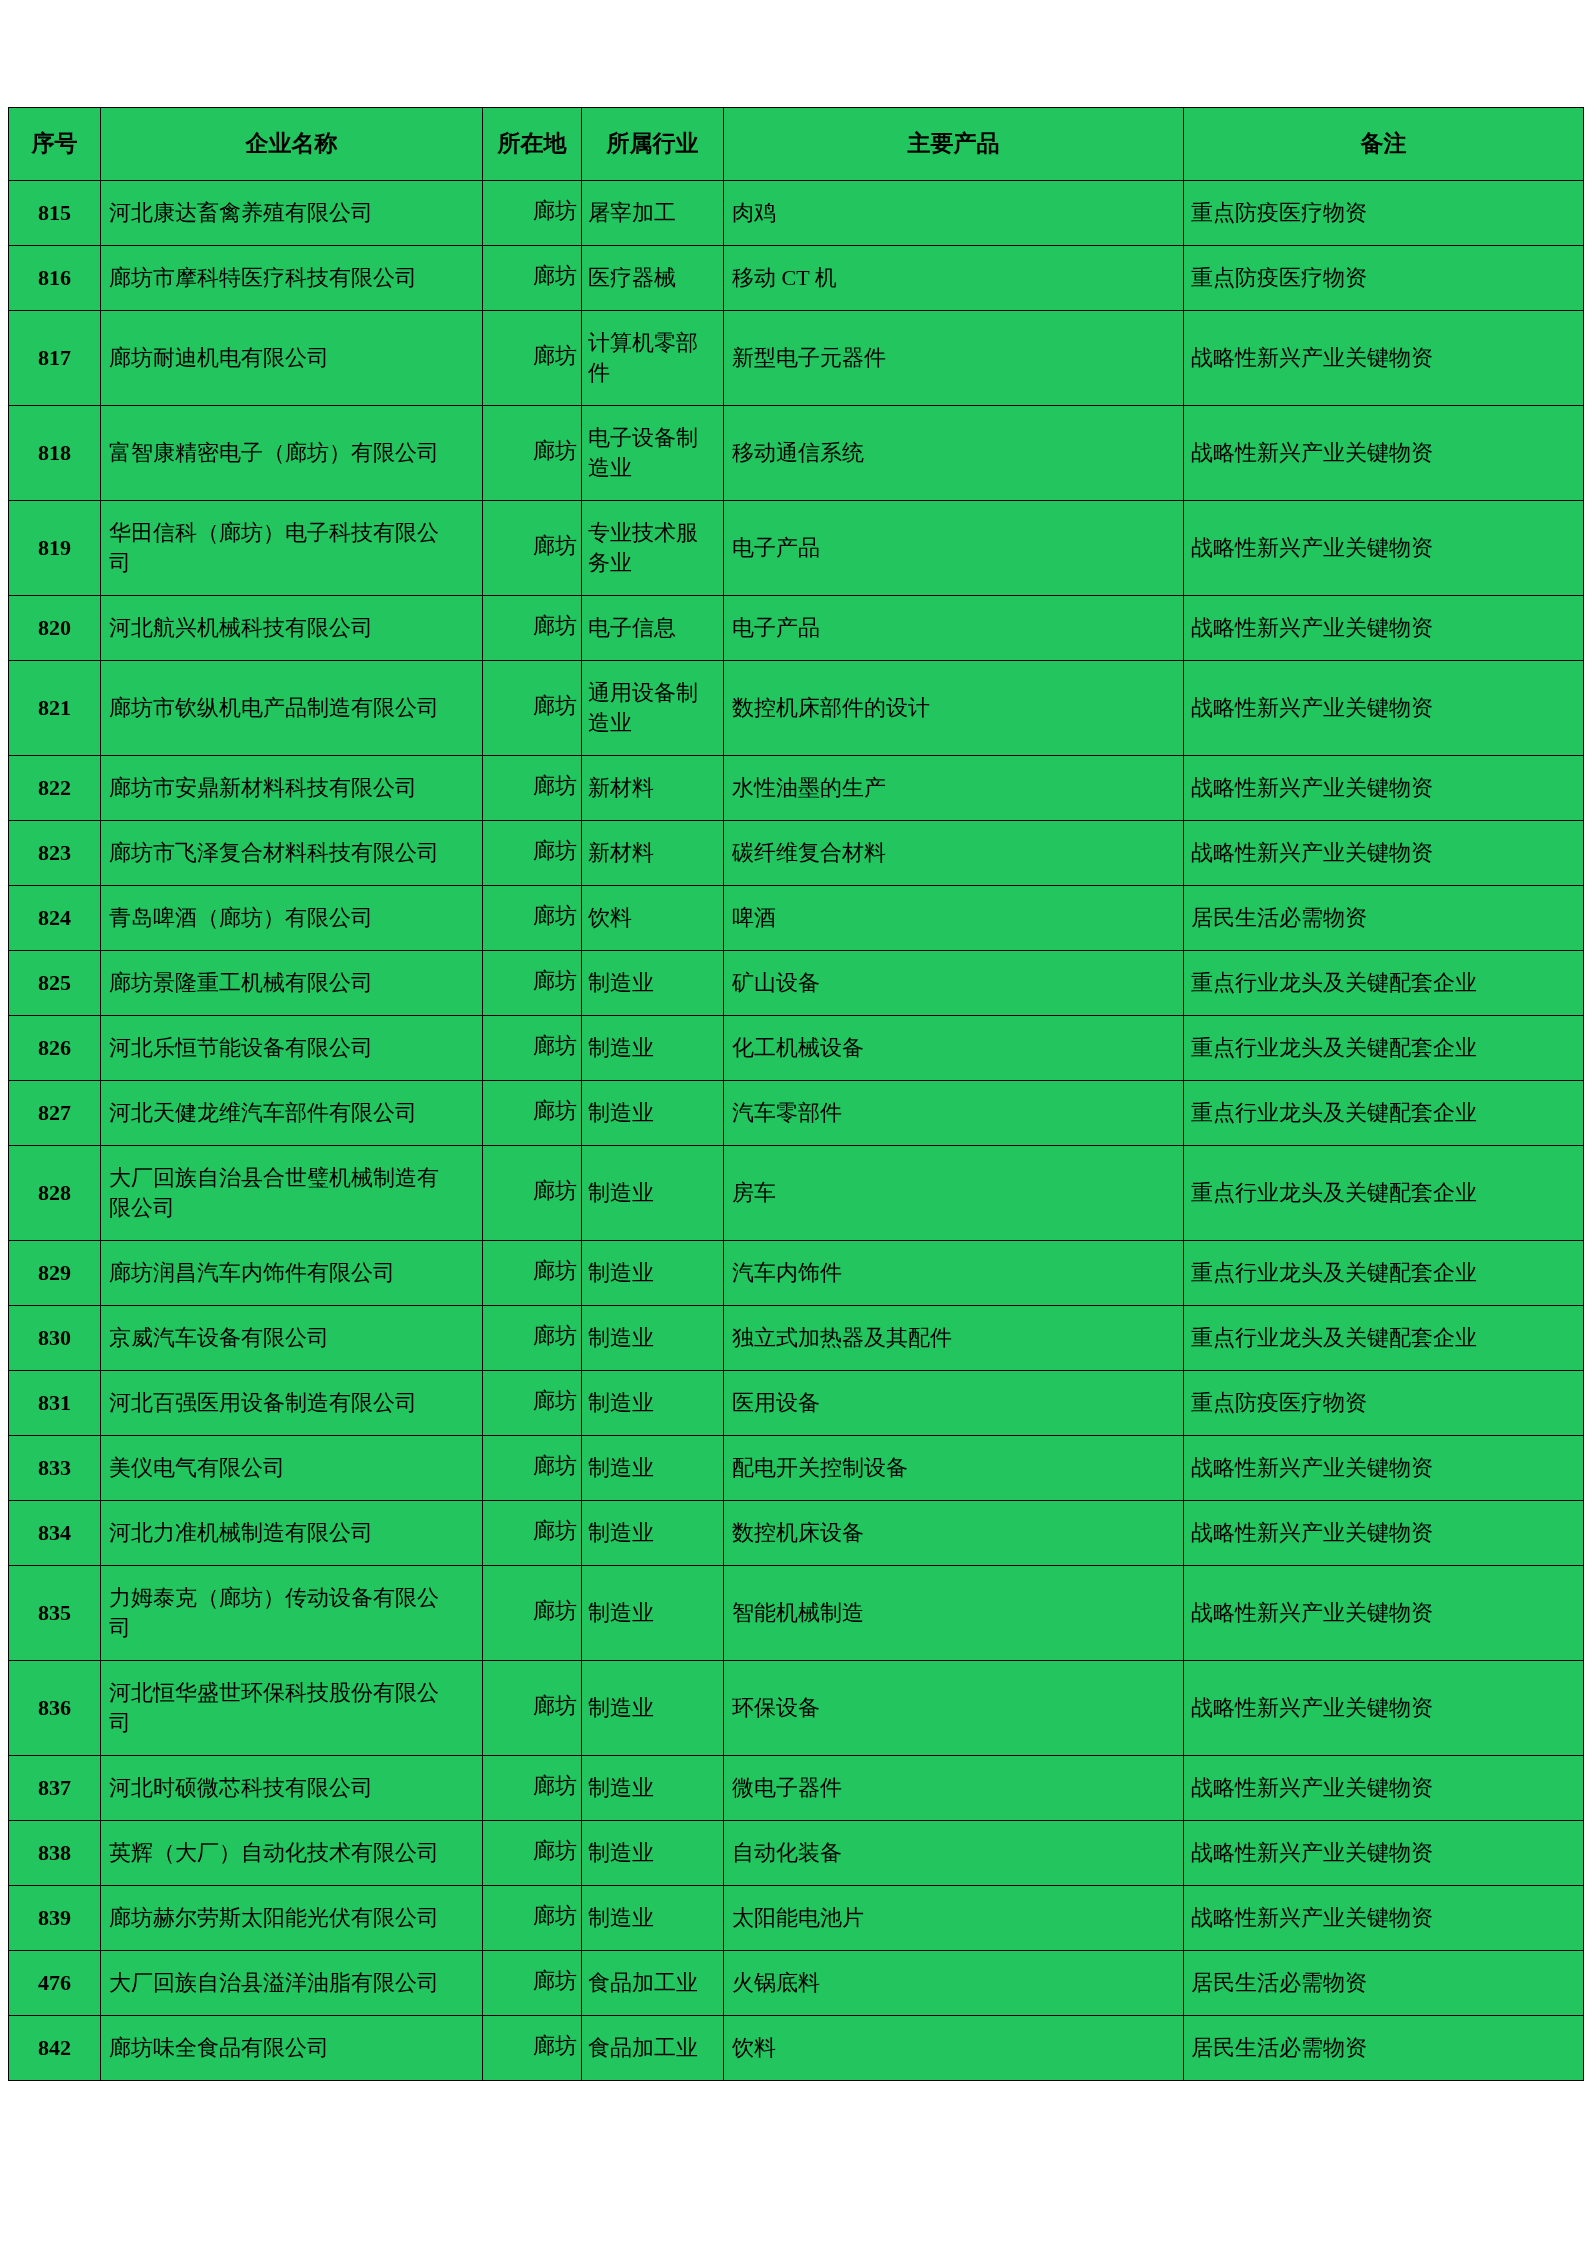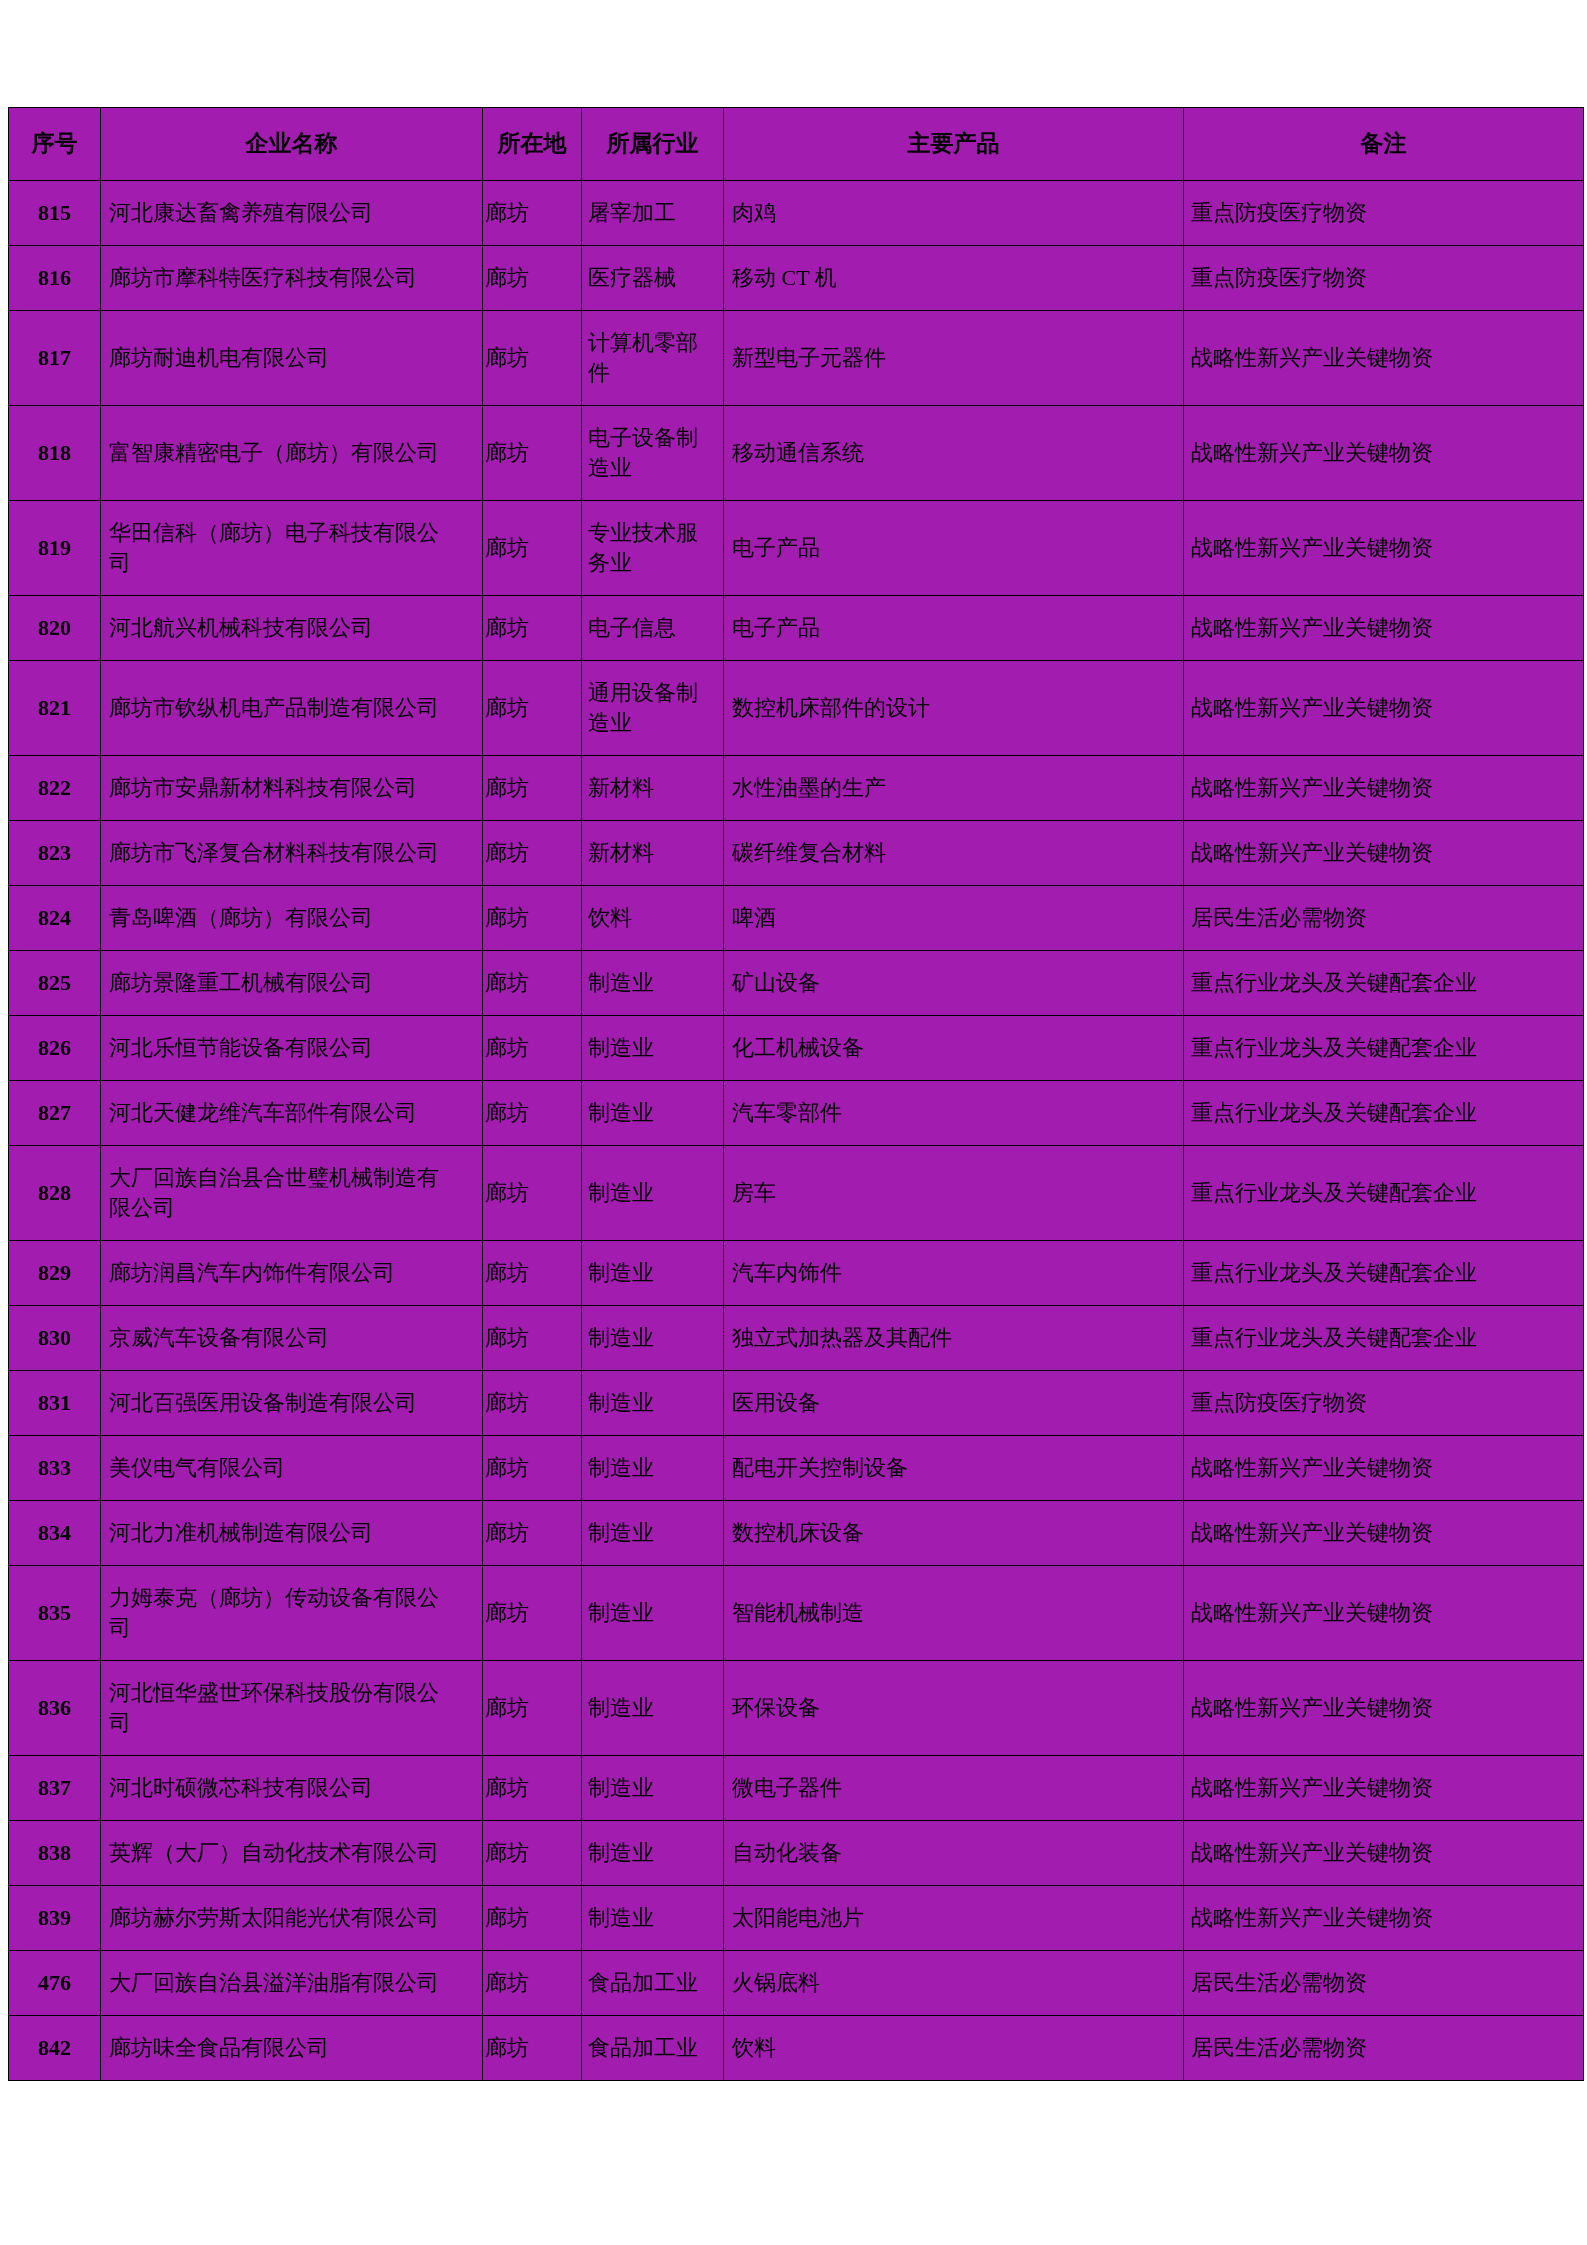--- a/index.html
+++ b/index.html
@@ -15,21 +15,21 @@
     overflow: hidden;
   }
   .page {
     padding: 107px 4px 0 8px;
     box-sizing: border-box;
   }
   table.company-table {
     border-collapse: collapse;
     table-layout: fixed;
     width: 1575px;
-    background: #a21caf;
+    background: #22c55e;
   }
   col.c-no   { width: 92px; }
   col.c-name { width: 382px; }
   col.c-loc  { width: 99px; }
   col.c-ind  { width: 142px; }
   col.c-prod { width: 460px; }
   col.c-rem  { width: 400px; }
 
   th, td {
     border: 1.5px solid #000000;
@@ -54,23 +54,24 @@
     text-align: center;
     font-weight: bold;
     padding-left: 2px;
     padding-right: 2px;
   }
   td.cell-name {
     text-align: left;
     padding-right: 30px;
   }
   td.cell-loc {
-    text-align: left;
+    text-align: right;
     padding-left: 2px;
     padding-right: 4px;
+    font-family: Liberation Mono, monospace;
   }
   td.cell-ind {
     text-align: left;
     padding-left: 6px;
     padding-right: 4px;
   }
   td.cell-prod {
     text-align: left;
   }
   td.cell-rem {

